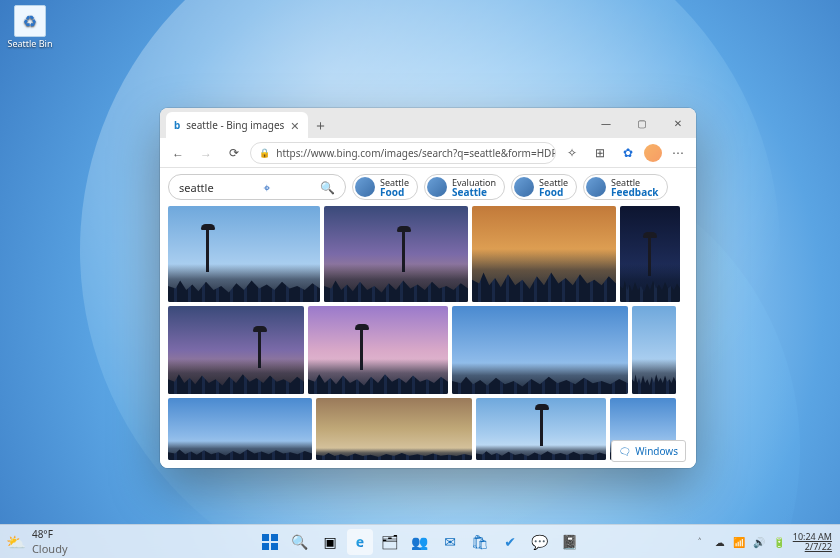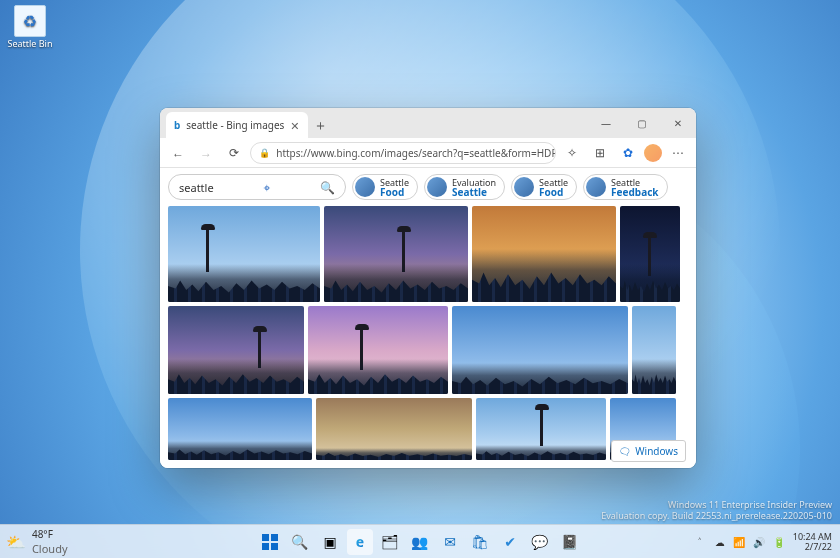--- a/index.html
+++ b/index.html
@@ -61,21 +61,21 @@
     clip-path: polygon(0 100%,0 40%,5% 50%,8% 20%,12% 55%,16% 35%,20% 60%,25% 25%,30% 55%,35% 40%,40% 65%,45% 30%,50% 55%,55% 20%,60% 50%,65% 35%,70% 55%,75% 25%,80% 50%,85% 40%,90% 55%,95% 30%,100% 50%,100% 100%);
   }
   .feedback { position:absolute; right:10px; bottom:6px; background:#fff; border:1px solid #ccc; border-radius:3px; padding:3px 7px; font-size:10px; color:#106ebe; display:flex; align-items:center; gap:4px; }
 
   
   .taskbar { position:absolute; left:0; right:0; bottom:0; height:34px; background:rgba(235,242,250,.85); backdrop-filter:blur(6px); display:flex; align-items:center; border-top:1px solid rgba(0,0,0,.1); }
   .tb-left { display:flex; align-items:center; gap:6px; padding-left:6px; font-size:10px; color:#333; }
   .tb-center { position:absolute; left:50%; transform:translateX(-50%); display:flex; gap:4px; }
   .tb-center .app { width:26px; height:26px; border-radius:4px; display:flex; align-items:center; justify-content:center; font-size:14px; }
   .tb-right { margin-left:auto; display:flex; align-items:center; gap:6px; padding-right:8px; font-size:9px; color:#333; }
-  .tb-right .clock { text-align:right; line-height:1.1; }
+  .tb-right .clock { text-align:right; line-height:1.1;text-decoration:underline; }
   .tray-ic { width:14px; text-align:center; font-size:10px; color:#333; }
 
   .watermark { position:absolute; right:8px; bottom:36px; text-align:right; font-size:9px; color:rgba(255,255,255,.8); line-height:1.2; text-shadow:0 1px 2px rgba(0,0,0,.4); }
 
   
   .p-blue   { background:linear-gradient(#6fa8dc,#a8cdef 60%,#d6e9f8); }
   .p-dusk   { background:linear-gradient(#3a4a7a,#7a6aa8 50%,#c99a7a); }
   .p-gold   { background:linear-gradient(#c27a3a,#e0a255 50%,#f0c98a); }
   .p-night  { background:linear-gradient(#0d1530,#1c2a55 60%,#2a3d70); }
   .p-pink   { background:linear-gradient(#9a7acb,#d8a8c8 50%,#f0d0d8); }
@@ -86,24 +86,20 @@
 <body>
 
 <div class="desktop">
   <div class="bloom"></div>
 
   <div class="icon-recycle">
     <div class="glyph">♻</div>
     <div>Seattle Bin</div>
   </div>
 
-  <div class="watermark">
-    <div>Windows 11 Enterprise Insider Preview</div>
-    <div>Evaluation copy. Build 22553.ni_prerelease.220205-010</div>
-  </div>
 
   <div class="window">
     <div class="titlebar">
       <div class="tab">
         <span style="color:#1e80c8;font-weight:bold">b</span>
         <span>seattle - Bing images</span>
         <span class="x">✕</span>
       </div>
       <div class="newtab">＋</div>
       <div class="winctrls">

